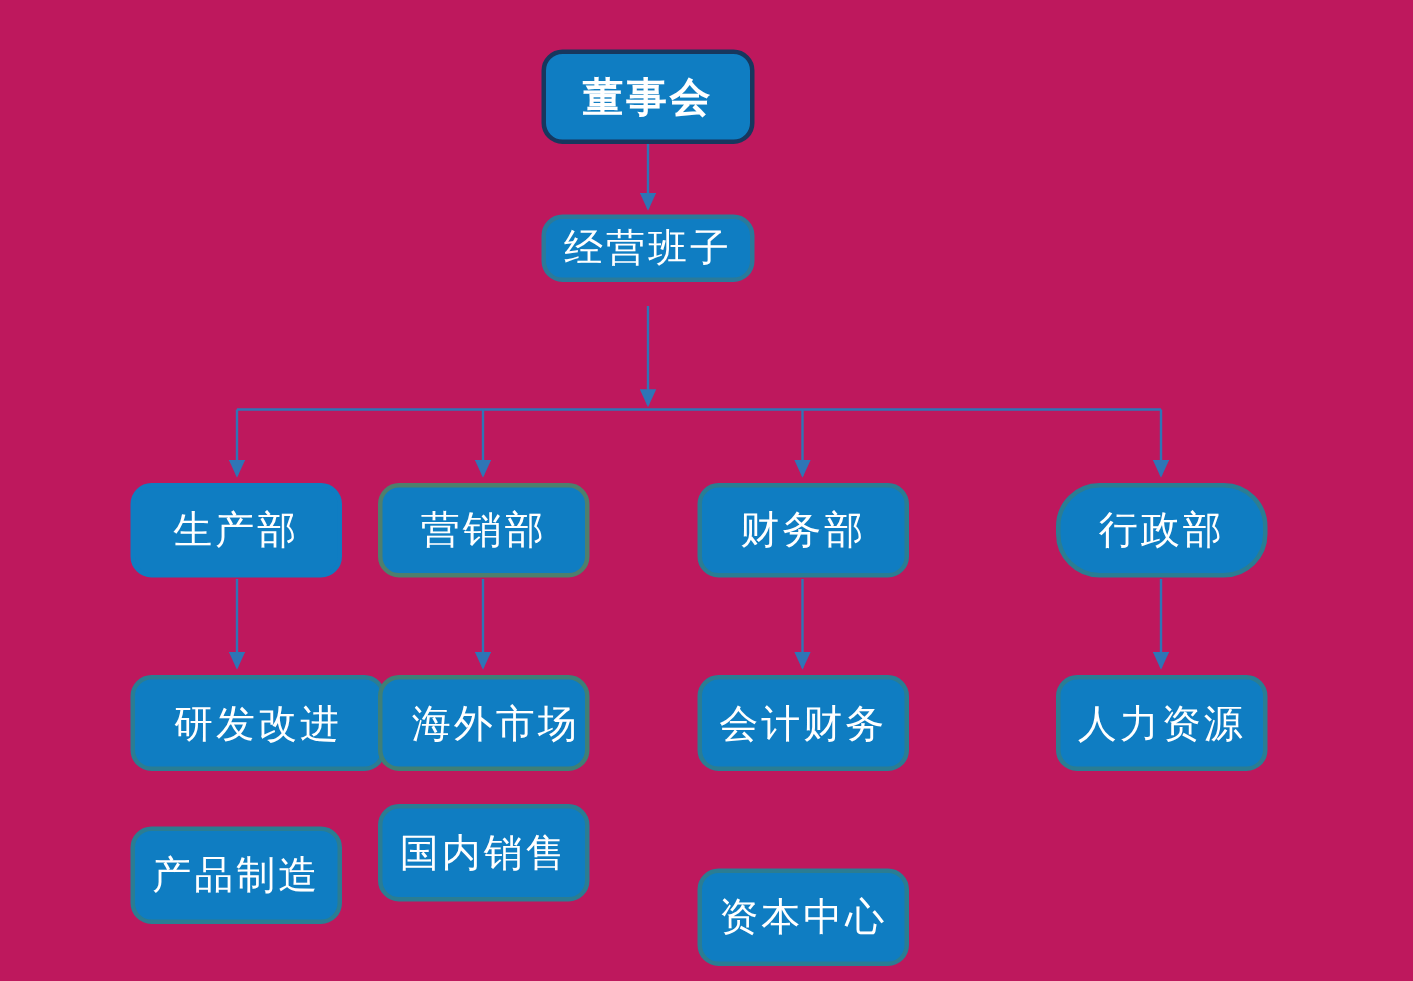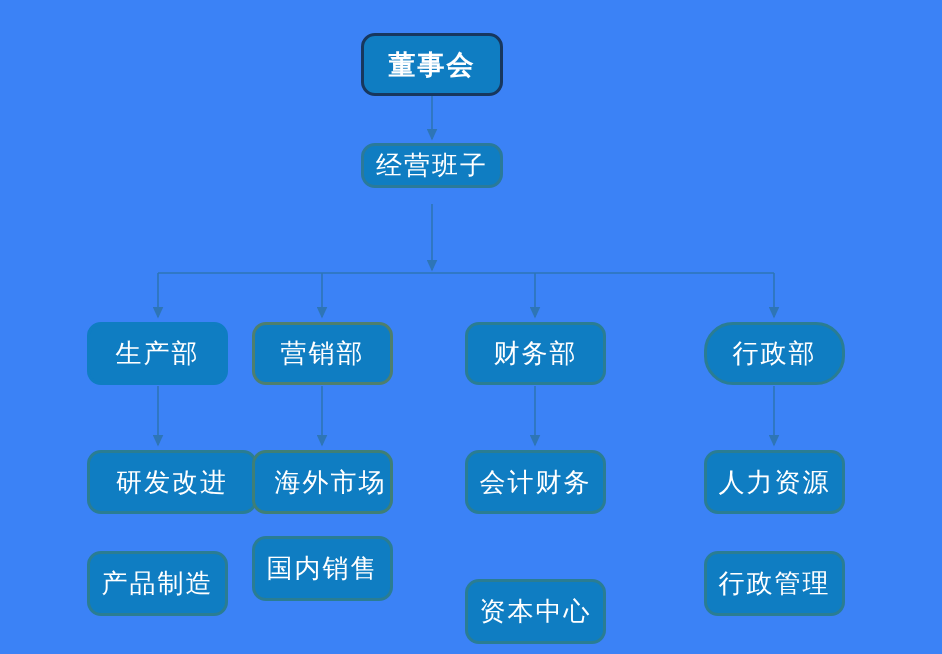--- a/index.html
+++ b/index.html
@@ -5,21 +5,21 @@
   html, body {
     margin: 0;
     padding: 0;
     background: #ffffff;
     font-family: "DejaVu Serif", "Liberation Serif", serif;
   }
   .canvas {
     position: relative;
     width: 942px;
     height: 654px;
-    background: #3b82f6;
+    background: #be185d;
     overflow: hidden;
   }
   .connectors {
     position: absolute;
     left: 0;
     top: 0;
     width: 942px;
     height: 654px;
     pointer-events: none;
   }
@@ -105,17 +105,14 @@
 
   <div class="node" style="left:87px; top:551px; width:141px; height:65px; border-color:#2a7d93;font-family:Liberation Mono, monospace;">
     <span>产品制造</span>
   </div>
   <div class="node" style="left:252px; top:536px; width:141px; height:65px; border-color:#2a7d93;">
     <span>国内销售</span>
   </div>
   <div class="node" style="left:465px; top:551px; width:141px; height:65px; border-color:#2a7d93;margin-top:28px;">
     <span>资本中心</span>
   </div>
-  <div class="node" style="left:704px; top:551px; width:141px; height:65px; border-color:#2a7d93;">
-    <span>行政管理</span>
-  </div>
 
 </div>
 
 </body></html>

